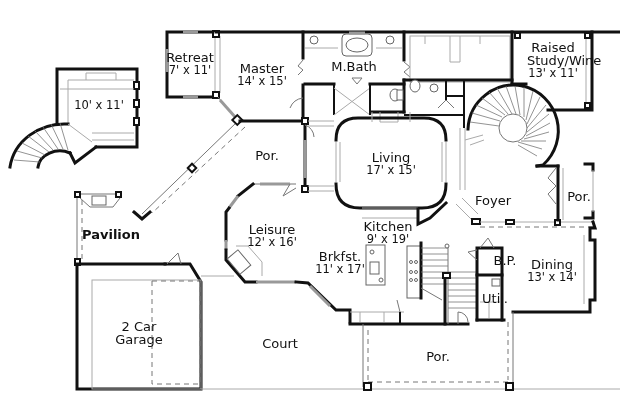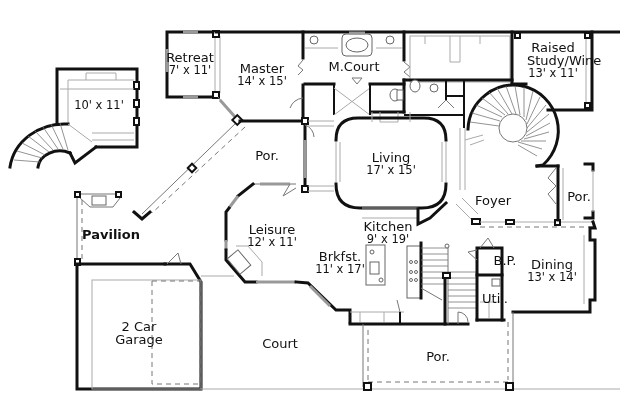--- a/index.html
+++ b/index.html
@@ -310,21 +310,21 @@
 <div>
   <div class="label" style="left:190px; top:64px;">
     <span class="name">Retreat</span>
     <span class="dim">7' x 11'</span>
   </div>
   <div class="label" style="left:262px; top:75px;">
     <span class="name">Master</span>
     <span class="dim">14' x 15'</span>
   </div>
   <div class="label" style="left:354px; top:66px;">
-    <span class="name">M.Court</span>
+    <span class="name">M.Bath</span>
   </div>
   <div class="label" style="left:553px; top:60px; width:52px; white-space:normal;">
     <span class="name">Raised Study/Wine</span>
     <span class="dim">13' x 11'</span>
   </div>
   <div class="label" style="left:99px; top:105px; width:56px; white-space:normal;">
     <span class="dim">10' x 11'</span>
   </div>
   <div class="label" style="left:267px; top:155px;">
     <span class="name">Por.</span>
@@ -337,21 +337,21 @@
     <span class="name">Foyer</span>
   </div>
   <div class="label" style="left:579px; top:196px;">
     <span class="name">Por.</span>
   </div>
   <div class="label" style="left:111px; top:234px;font-weight:bold;">
     <span class="name">Pavilion</span>
   </div>
   <div class="label" style="left:272px; top:236px;">
     <span class="name">Leisure</span>
-    <span class="dim">12' x 11'</span>
+    <span class="dim">12' x 16'</span>
   </div>
   <div class="label" style="left:388px; top:233px;">
     <span class="name">Kitchen</span>
     <span class="dim">9' x 19'</span>
   </div>
   <div class="label" style="left:340px; top:263px;">
     <span class="name">Brkfst.</span>
     <span class="dim">11' x 17'</span>
   </div>
   <div class="label" style="left:493px; top:260px;padding-left:24px;">

